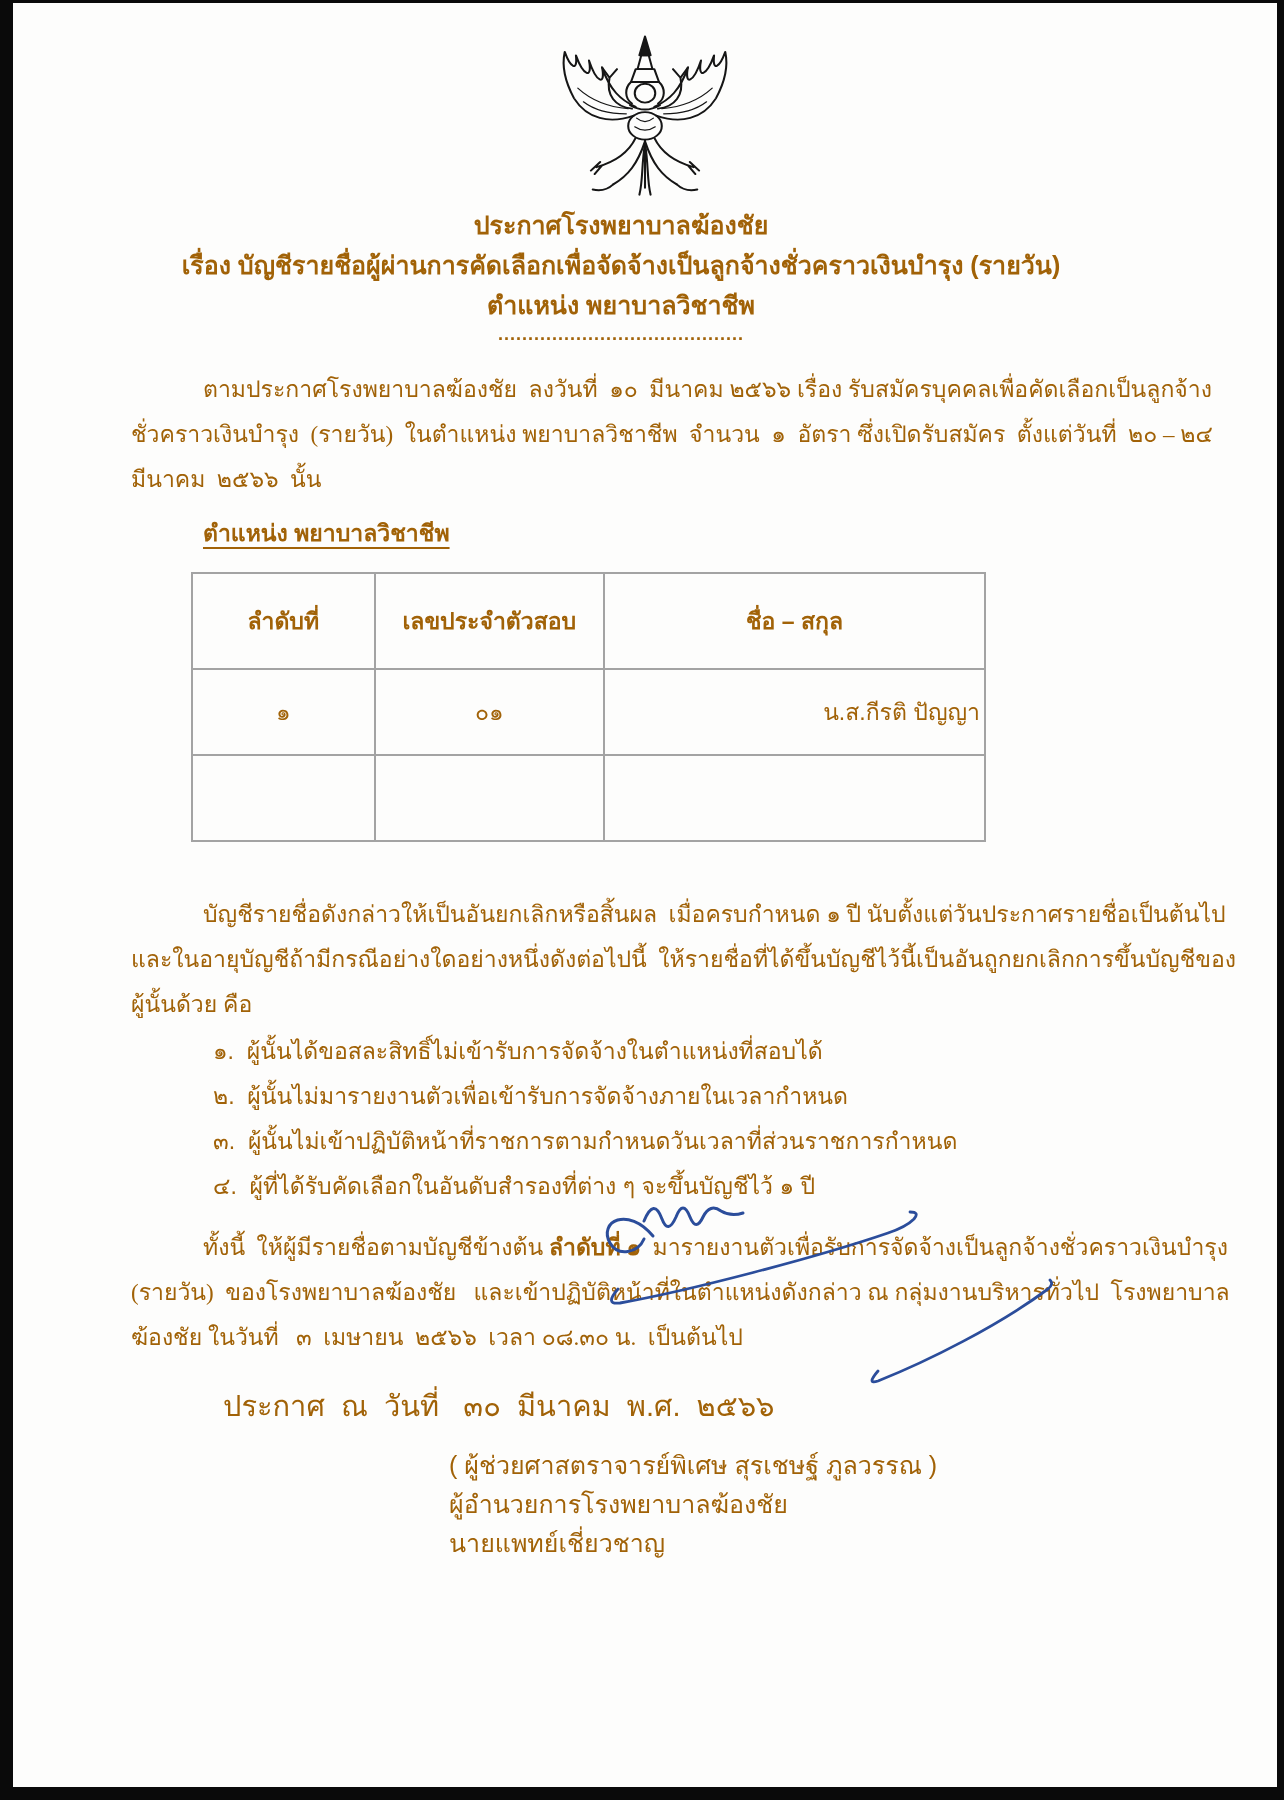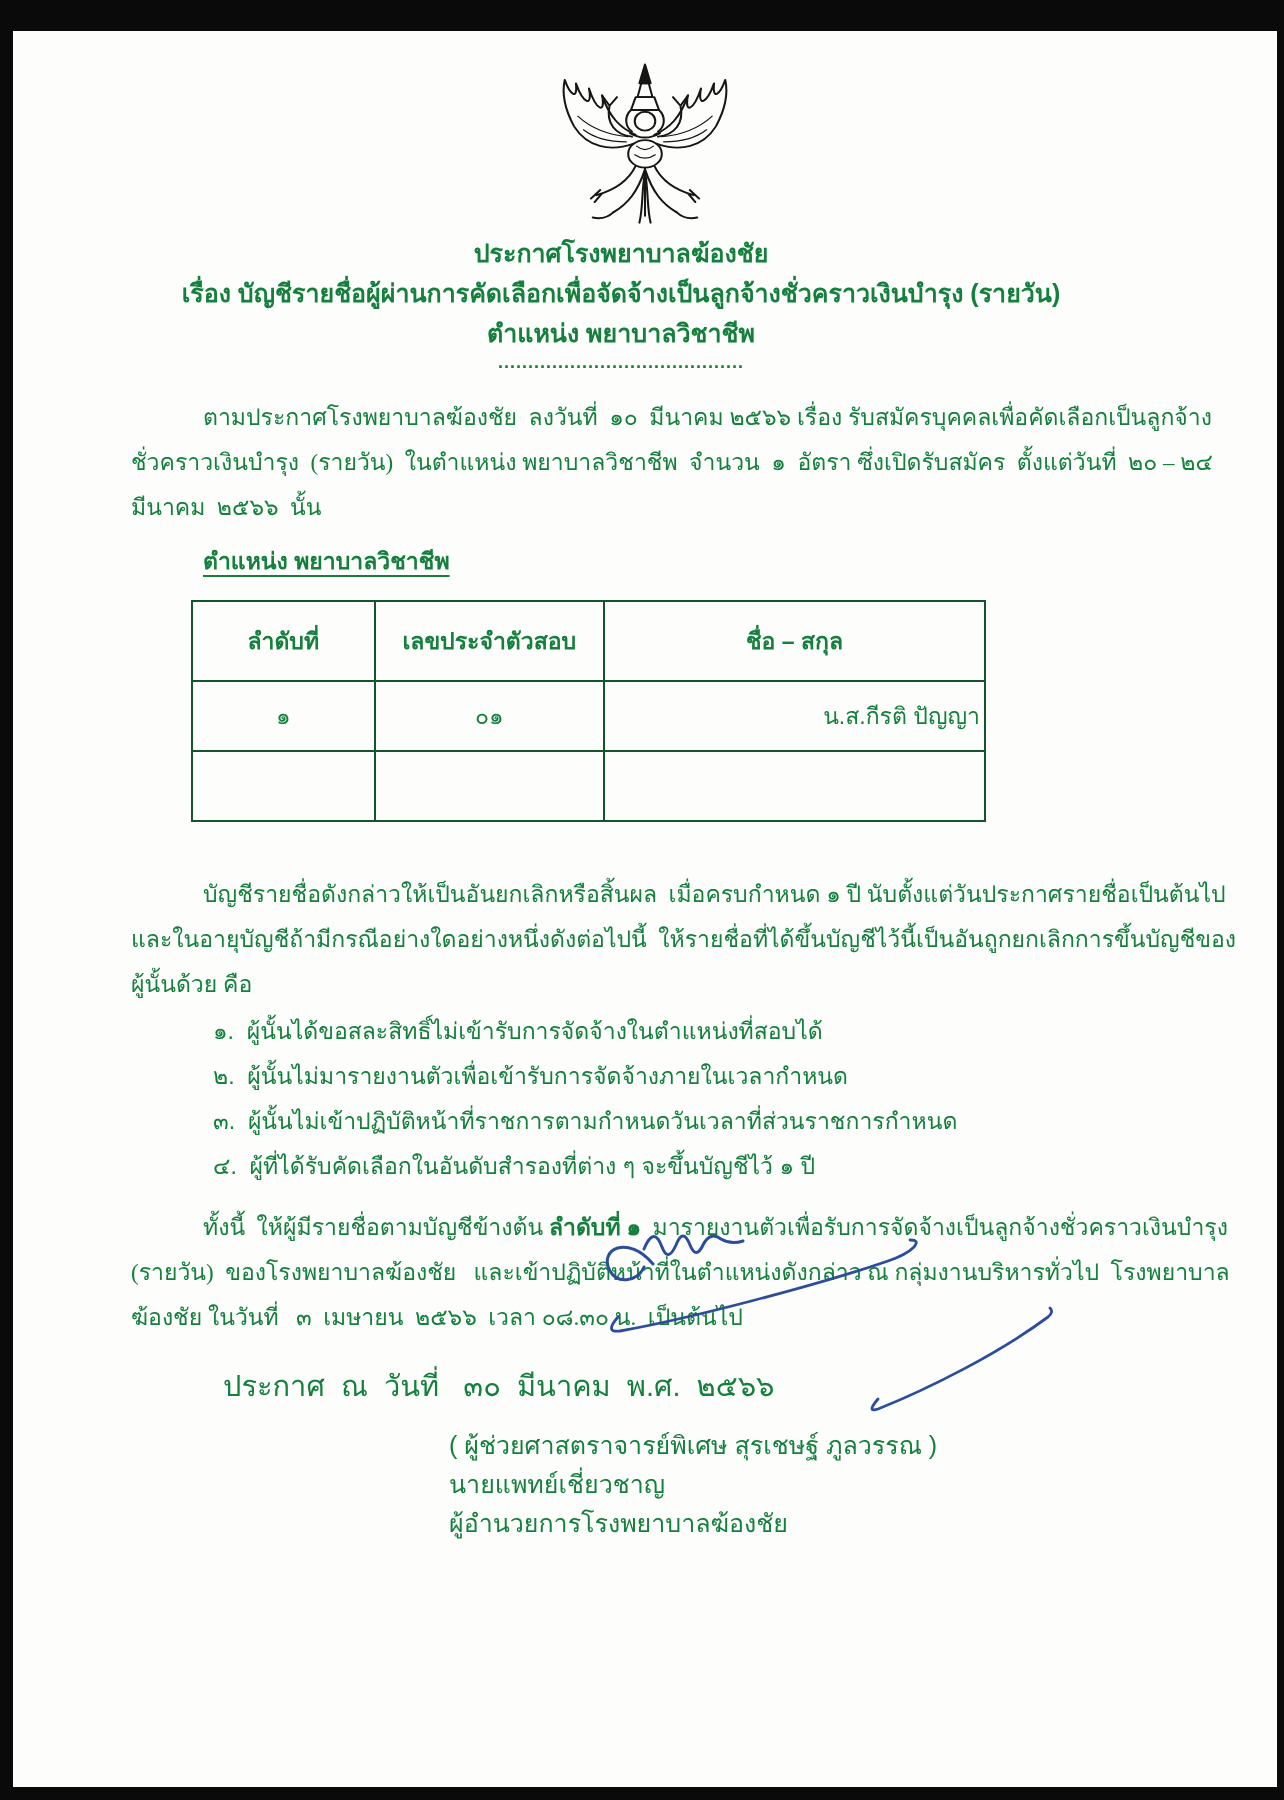--- a/index.html
+++ b/index.html
@@ -5,23 +5,22 @@
   html,body { margin:0; padding:0; }
   body {
     width:1284px; height:1800px;
     background:#0a0a0a;
     position:relative;
     font-family:"Liberation Sans","DejaVu Sans",sans-serif;
   }
   .page {
     position:absolute; left:13px; top:3px; right:7px; bottom:13px;
     background:#fdfdfc;
-    color:#15803d;
+    color:#a16207;
     overflow:hidden;
-    margin-top:28px;
   }
   .content {
     margin-left:118px;
     width:980px;
   }
   .emblem { display:block; margin:30px auto 0 auto; }
   .center { text-align:center; }
   .title-line  { font-size:25px; font-weight:bold; line-height:40px; }
   .dots { font-size:18px; font-weight:bold; line-height:18px; letter-spacing:1px; margin-top:0px; }
   .pre { white-space:pre; }
@@ -34,22 +33,22 @@
     text-decoration:underline; text-underline-offset:6px;
     display:inline-block;
   }
   table.roster {
     margin-top:18px; margin-left:60px;
     border-collapse:collapse;
     width:795px;
     font-size:23px;
   }
   table.roster th, table.roster td {
-    border:2px solid #14532d;
-    padding:8px 4px;
+    border:2px solid #a3a3a3;
+    padding:16px 4px;
   }
   table.roster th { height:62px; font-weight:bold; text-align:center; }
   table.roster td { height:52px; text-align:center; }
   table.roster td.name-cell { text-align:right; padding-left:16px; }
   .p3 { margin-top:50px; }
   .list-block { margin-top:2px; margin-left:82px; }
   .li { font-size:23px; line-height:45px; }
   .p4 { margin-top:16px; }
   .bold { font-weight:bold; }
   .announce { margin-top:26px; margin-left:92px; font-size:29px; line-height:40px; }
@@ -145,22 +144,22 @@
       </div>
 
     <div class="para pre p4"><span>ทั้งนี้  ให้ผู้มีรายชื่อตามบัญชีข้างต้น </span><span class="bold">ลำดับที่ ๑</span><span>  มารายงานตัวเพื่อรับการจัดจ้างเป็นลูกจ้างชั่วคราวเงินบำรุง
 (รายวัน)  ของโรงพยาบาลฆ้องชัย   และเข้าปฏิบัติหน้าที่ในตำแหน่งดังกล่าว ณ กลุ่มงานบริหารทั่วไป  โรงพยาบาล
 ฆ้องชัย ในวันที่   ๓  เมษายน  ๒๕๖๖  เวลา ๐๘.๓๐ น.  เป็นต้นไป</span></div>
 
     <div class="announce pre">ประกาศ  ณ  วันที่   ๓๐  มีนาคม  พ.ศ.  ๒๕๖๖</div>
 
     <div class="sig-block">
       <div>( ผู้ช่วยศาสตราจารย์พิเศษ  สุรเชษฐ์    ภูลวรรณ )</div>
+      <div>ผู้อำนวยการโรงพยาบาลฆ้องชัย</div>
       <div>นายแพทย์เชี่ยวชาญ</div>
-      <div>ผู้อำนวยการโรงพยาบาลฆ้องชัย</div>
     </div>
 
   </div>
 
   <svg class="sig-ink" width="520" height="230" viewBox="0 0 520 230" fill="none" stroke="#2b4d9b" stroke-linecap="round" stroke-linejoin="round">
     <path d="M95,75 C70,45 40,60 52,82 C60,96 80,92 86,78" stroke-width="3"></path>
     <path d="M86,60 q10,-24 18,-2 q6,16 14,-2 q7,-18 14,0 q6,15 13,0 q7,-14 18,-6 q10,6 22,2" stroke-width="3"></path>
     <path d="M60,128 q-14,16 2,14 C130,130 260,96 330,72 C345,67 352,62 356,58 q6,-7 -4,-7" stroke-width="2.8"></path>
     <path d="M320,210 q-12,14 0,10 C370,200 440,165 490,128 q6,-5 2,-9" stroke-width="2.8"></path>
   </svg>

